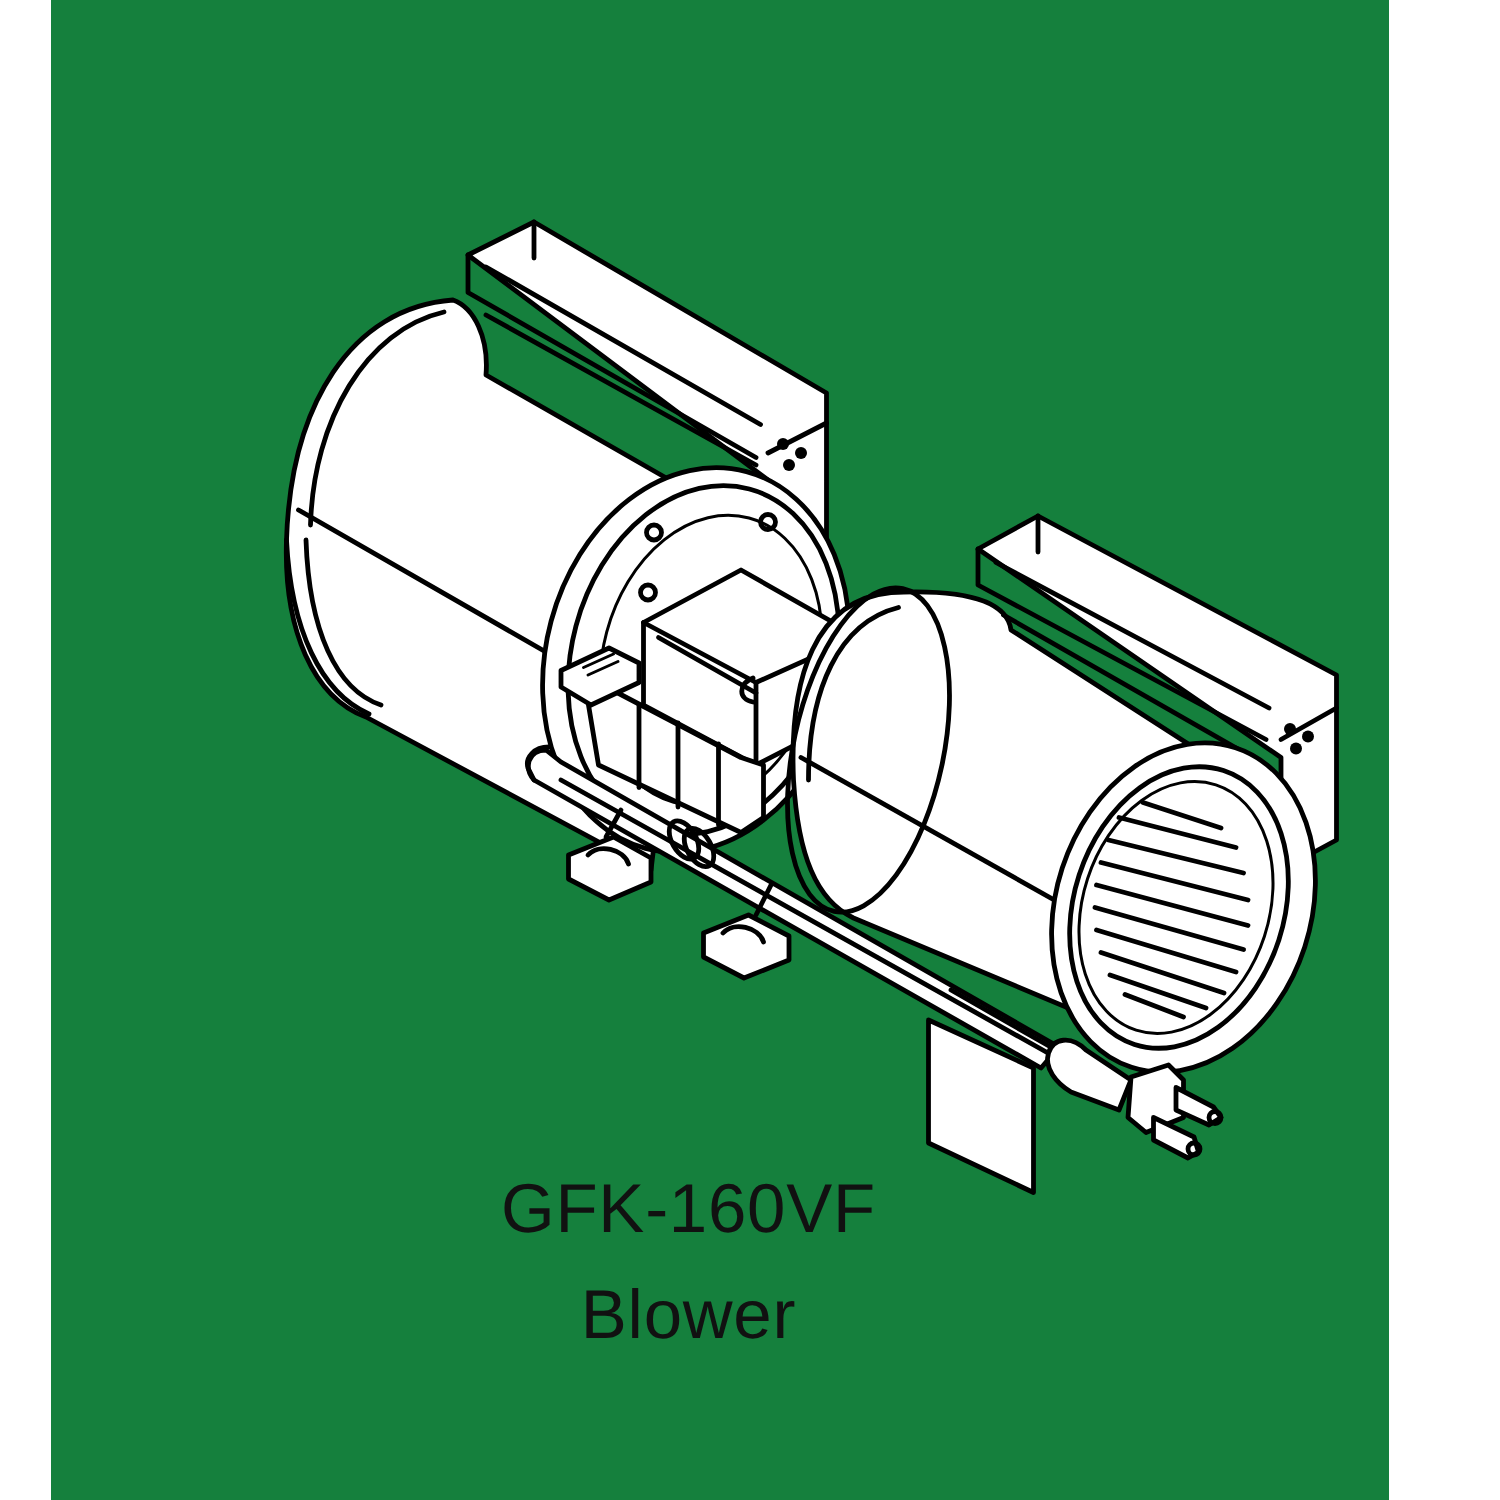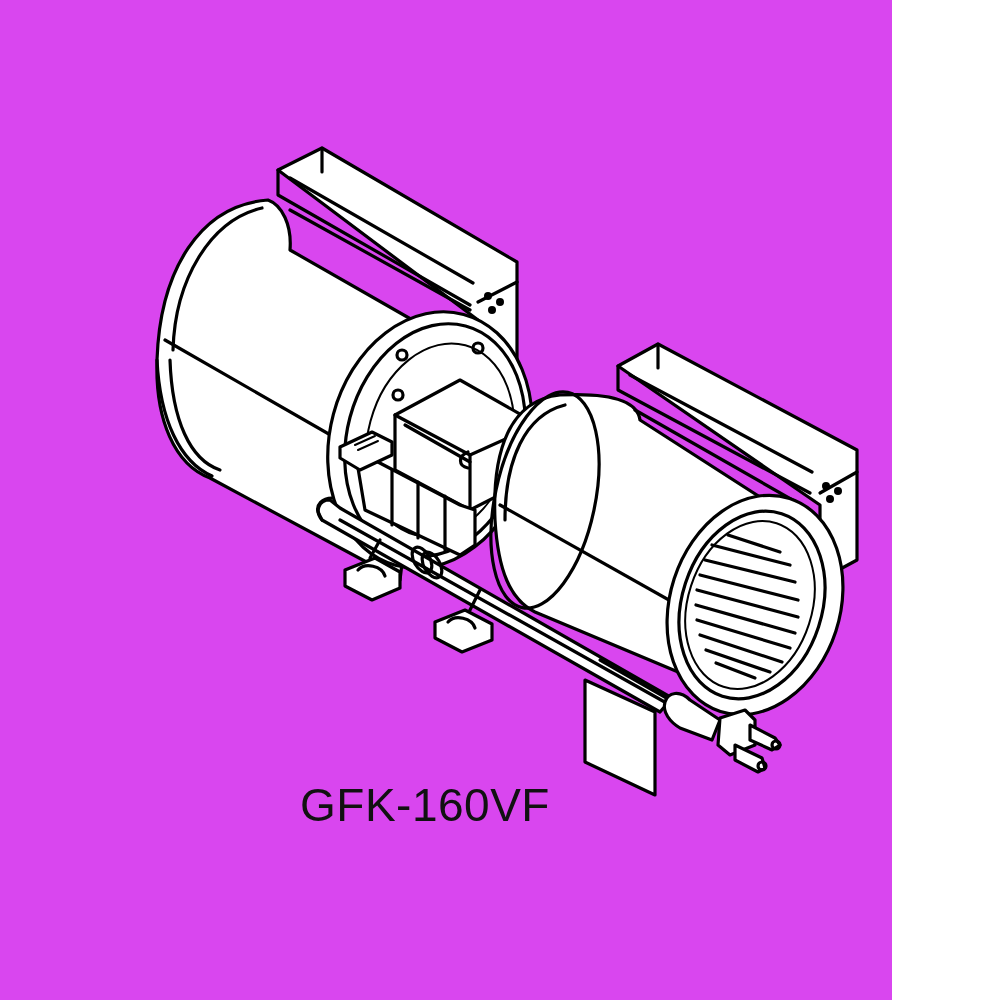--- a/index.html
+++ b/index.html
@@ -4,22 +4,23 @@
   <style>
     html, body {
       margin: 0;
       padding: 0;
       background: #ffffff;
     }
     .canvas {
       position: relative;
       width: 892px;
       height: 1000px;
-      background: #d946ef;
+      background: #15803d;
       overflow: hidden;
+      margin-left: 34px;
     }
     svg.drawing {
       position: absolute;
       left: 0;
       top: 0;
       width: 1000px;
       height: 1000px;
     }
     .ln { fill: none; stroke: #000; stroke-width: 3.2; stroke-linejoin: round; stroke-linecap: round; }
     .ln-w { fill: #fff; stroke: #000; stroke-width: 3.2; stroke-linejoin: round; stroke-linecap: round; }
@@ -159,13 +160,14 @@
     <g>
       <path class="ln-w" d="M720 718 L745 710 L755 720 L755 745 L730 755 L718 745 Z"></path>
       <path class="ln-w" d="M750 725 L775 738 L780 745 L772 750 L750 740 Z"></path>
       <path class="ln-w" d="M735 745 L762 758 L765 768 L758 772 L735 760 Z"></path>
       <circle class="ln" cx="776" cy="745" r="4"></circle>
       <circle class="ln" cx="762" cy="766" r="4"></circle>
     </g>
   </svg>
 
   <div class="caption model">GFK-160VF</div>
+  <div class="caption type">Blower</div>
 </div>
 
 </body></html>

